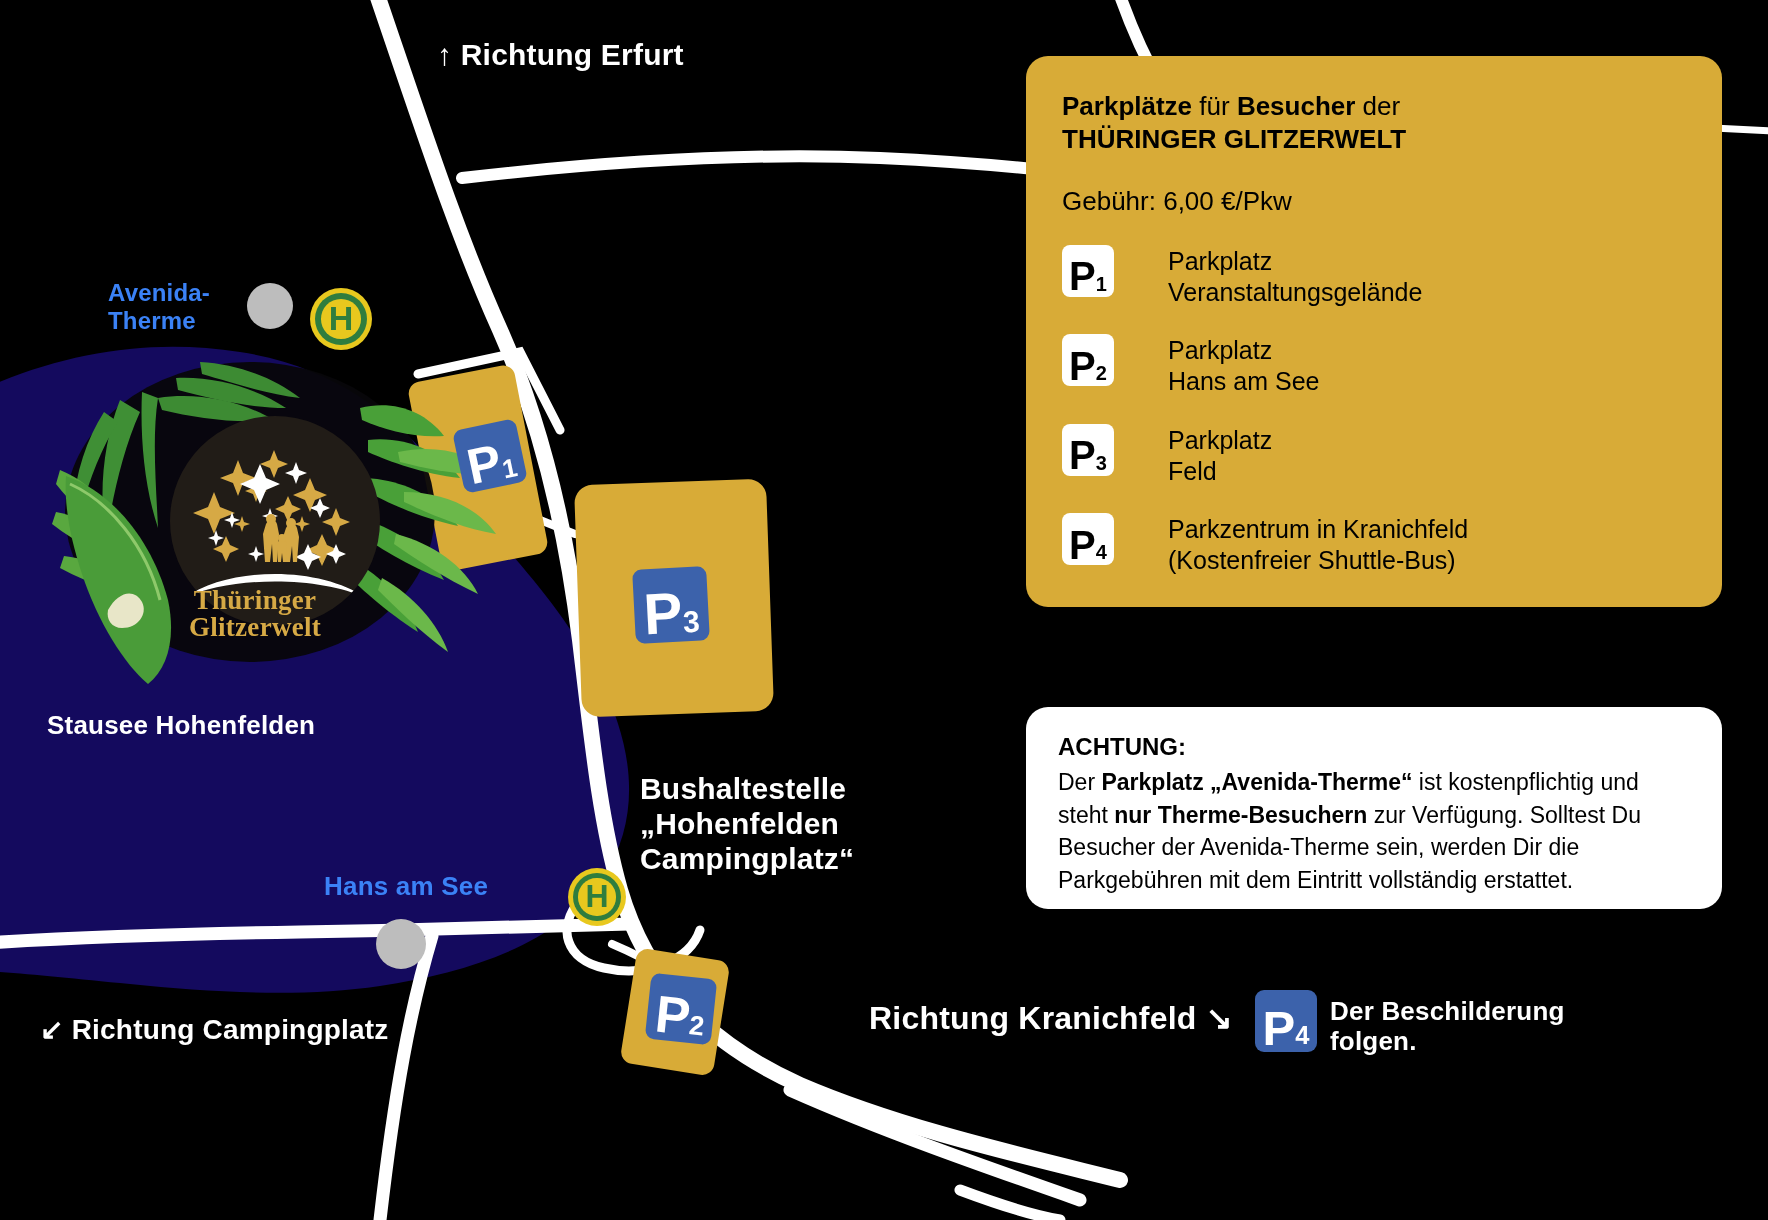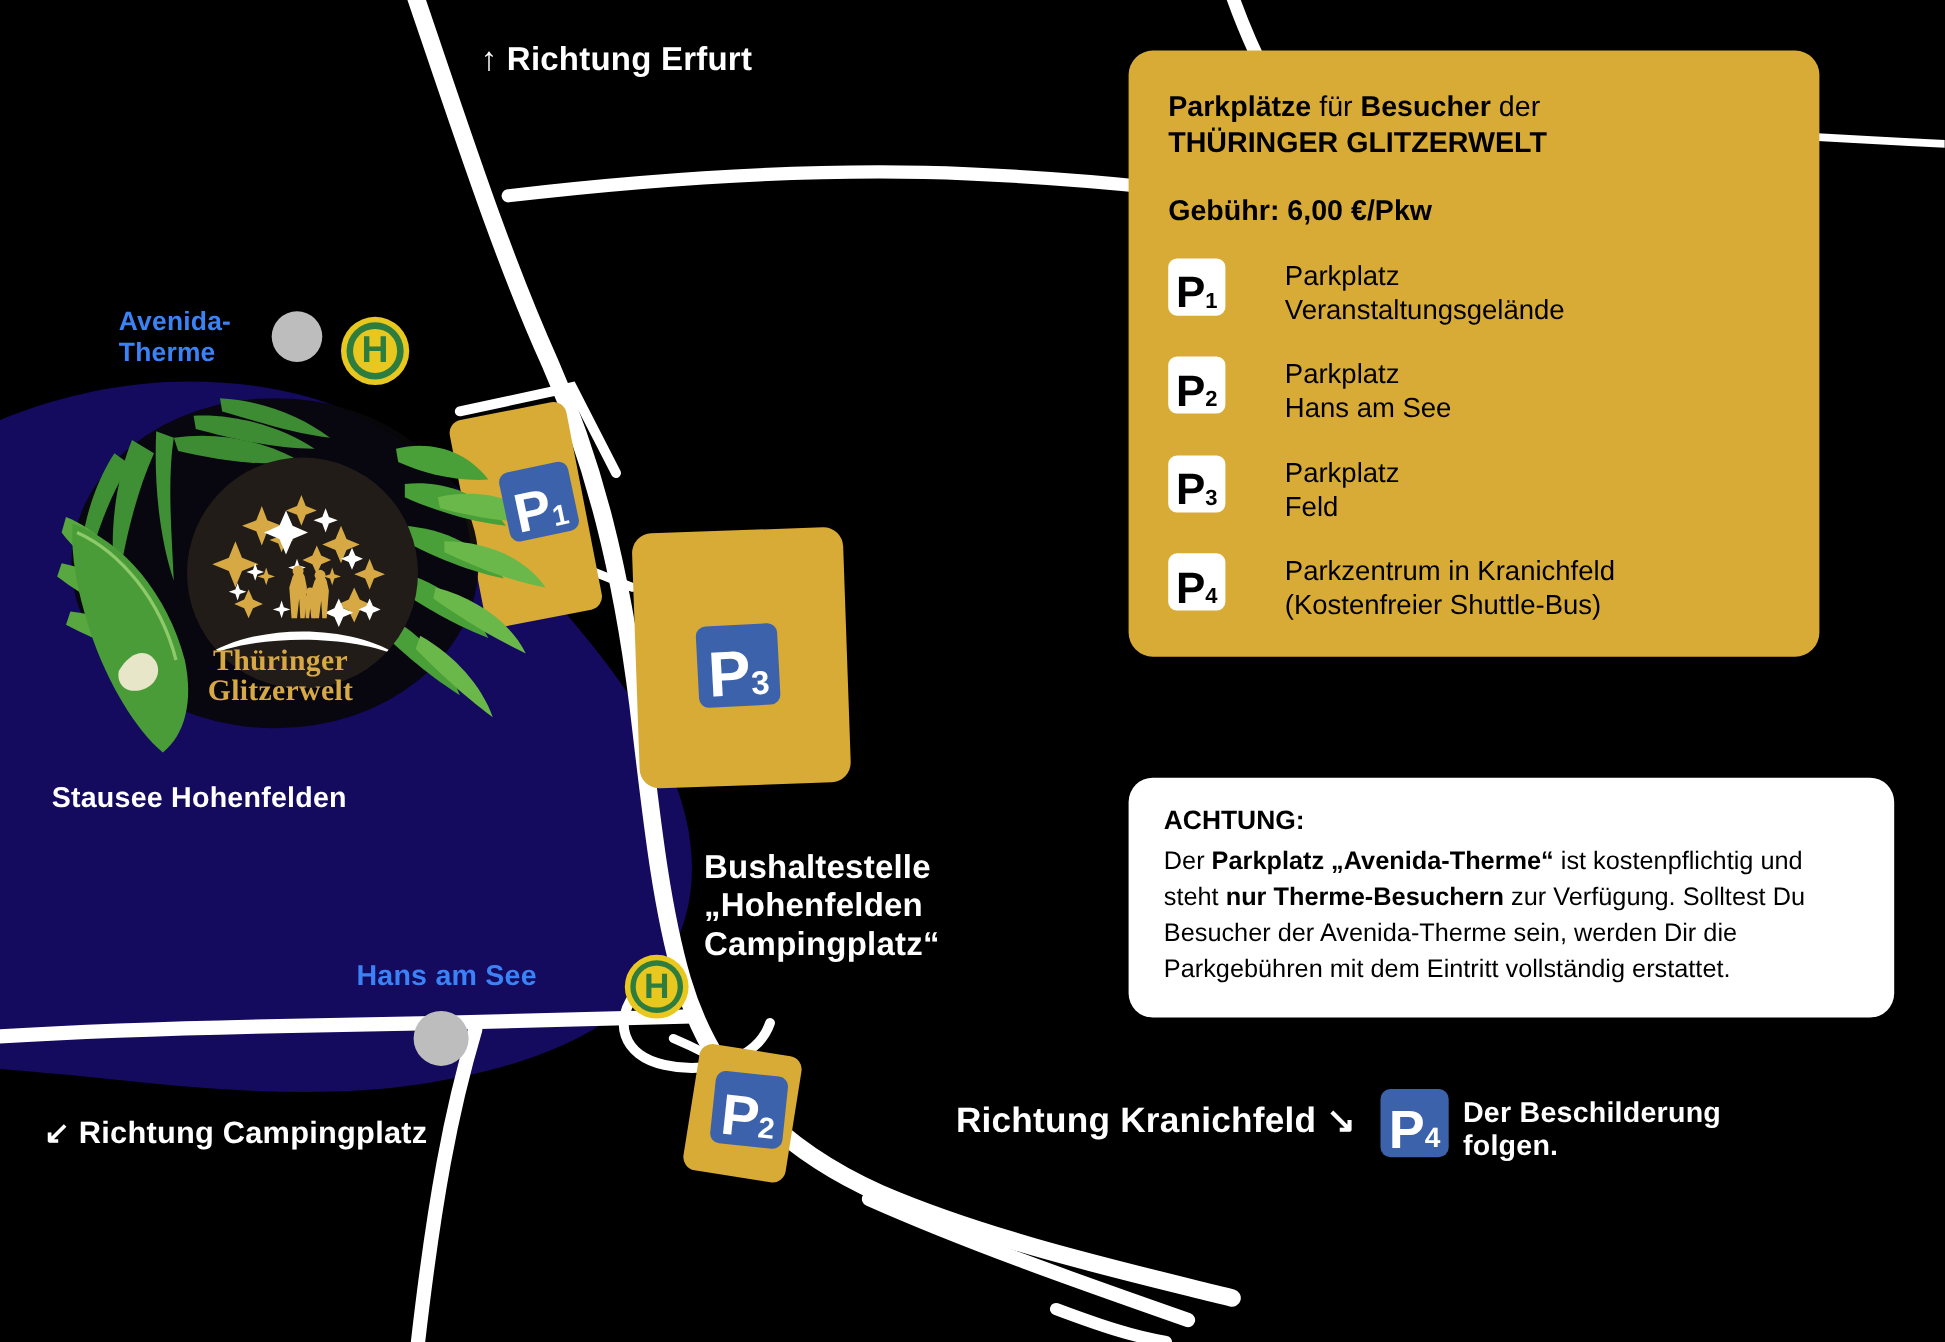--- a/index.html
+++ b/index.html
@@ -66,34 +66,34 @@
 
   
   #logo-wrap{position:absolute;left:60px;top:368px;width:390px;height:290px;}
   #logo-disc{position:absolute;left:110px;top:48px;width:210px;height:210px;
              border-radius:50%;background:#211c17;overflow:hidden;}
   #logo-title{position:absolute;left:0;right:0;bottom:16px;text-align:center;
               color:#d6a945;font-family:"Liberation Serif",serif;font-weight:700;
               font-size:27px;line-height:1.02;letter-spacing:.3px;}
 
   
-  #info-panel{position:absolute;left:1026px;top:46px;width:628px;
+  #info-panel{position:absolute;left:1026px;top:56px;width:696px;
               background:#d8ab37;border-radius:22px;padding:34px 32px 26px 36px;
               box-sizing:border-box;color:#000;}
   #info-heading{font-size:26px;line-height:1.26;font-weight:400;}
   #info-heading b{font-weight:700;}
   #info-heading .upper{font-weight:700;}
-  #info-fee{font-size:26px;margin-top:30px;font-weight:bold;}
+  #info-fee{font-size:26px;margin-top:30px;}
   #info-list{margin-top:28px;}
   .plrow{display:flex;align-items:flex-start;gap:22px;margin-bottom:26px;}
   .plrow:last-child{margin-bottom:4px;}
   .pltext{font-size:25px;line-height:1.25;padding-top:1px;margin-left:32px;}
 
   #notice-panel{position:absolute;left:1026px;top:707px;width:696px;
-                background:#ffffff;border-radius:22px;padding:26px 30px 28px 32px;
+                background:#ffffff;border-radius:22px;padding:26px 30px 12px 32px;
                 box-sizing:border-box;color:#000;}
   #notice-title{font-size:24px;font-weight:700;margin-bottom:5px;}
   #notice-body{font-size:23px;line-height:1.42;}
   #notice-body b{font-weight:700;}
 </style>
 </head>
 <body>
 
 <div id="stage">
 

